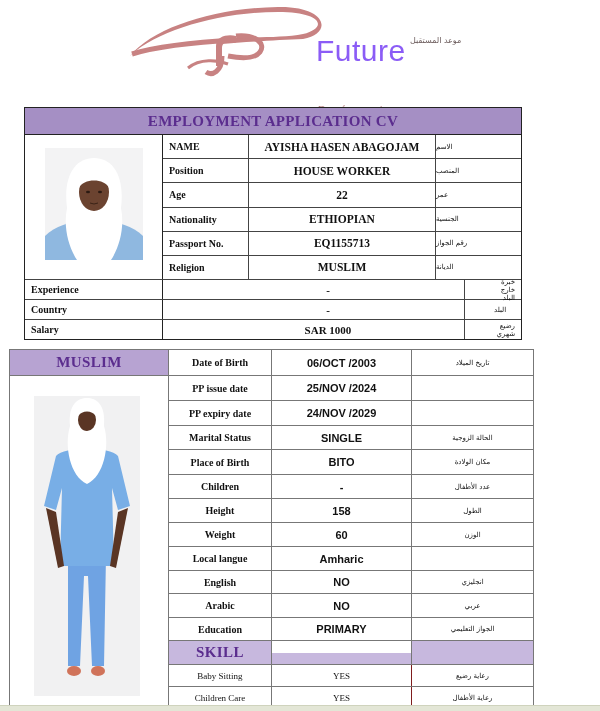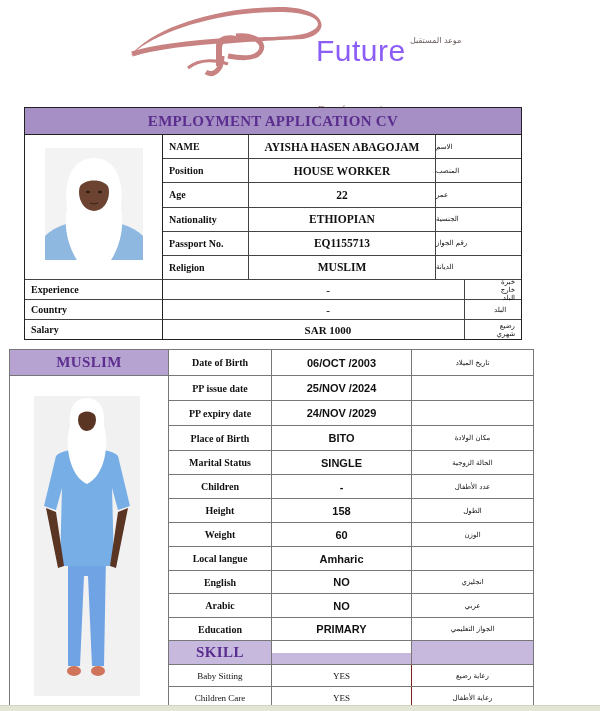--- a/index.html
+++ b/index.html
@@ -184,29 +184,29 @@
     <div class="t2-row" style="height:25px">
       <div class="k">PP issue date</div>
       <div class="v">25/NOV /2024</div>
       <div class="a"></div>
     </div>
     <div class="t2-row" style="height:25px">
       <div class="k">PP expiry date</div>
       <div class="v">24/NOV /2029</div>
       <div class="a"></div>
     </div>
+    <div class="t2-row" style="height:24px">
+      <div class="k">Marital Status</div>
+      <div class="v">SINGLE</div>
+      <div class="a">الحالة الزوجية</div>
+    </div>
     <div class="t2-row" style="height:25px">
       <div class="k">Place of Birth</div>
       <div class="v">BITO</div>
       <div class="a">مكان الولادة</div>
-    </div>
-    <div class="t2-row" style="height:24px">
-      <div class="k">Marital Status</div>
-      <div class="v">SINGLE</div>
-      <div class="a">الحالة الزوجية</div>
     </div>
     <div class="t2-row" style="height:24px">
       <div class="k">Children</div>
       <div class="v">-</div>
       <div class="a">عدد الأطفال</div>
     </div>
     <div class="t2-row" style="height:24px">
       <div class="k">Height</div>
       <div class="v">158</div>
       <div class="a">الطول</div>

